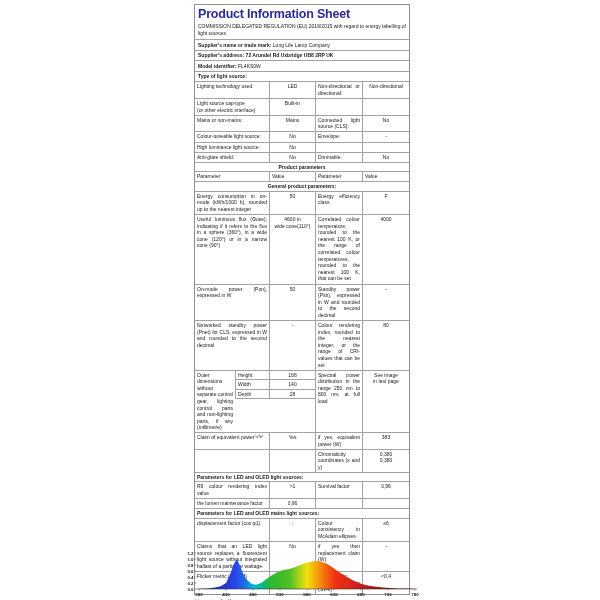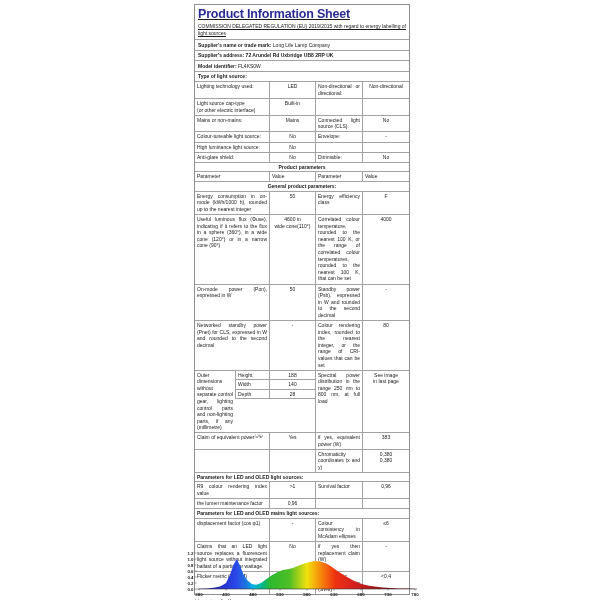--- a/index.html
+++ b/index.html
@@ -1,20 +1,20 @@
 <!DOCTYPE html>
 <html><head>
 <meta charset="utf-8">
 <style>
   * { box-sizing: border-box; margin: 0; padding: 0; }
   html,body { width:600px; height:600px; background:#ffffff; overflow:hidden;
     font-family:"Liberation Sans", sans-serif; color:#1a1a1a; }
   .doc-wrap { position:absolute; left:194px; top:4px; width:216px; }
   .sheet { width:216px; border:1px solid #8f8f8f; background:#fff; }
-  .head { padding:2px 3px 3px 3px;text-decoration:underline; }
+  .head { padding:2px 3px 3px 3px; }
   .title { color:#2b2b94; font-size:12.5px; font-weight:bold; line-height:1.15; letter-spacing:-0.2px; }
   .reg { font-size:5px; line-height:1.35; margin-top:1.5px; color:#222; text-align:justify; }
   .row { border-top:1px solid #a3a3a3; display:flex; width:100%; }
   .info { display:block; font-size:5px; line-height:1.3; padding:1.5px 3px; }
   .info .lbl { font-weight:bold; }
   .cells { align-items:stretch; }
   .c { font-size:5px; line-height:1.32; padding:1px 2px 1.5px 2px; white-space:pre-line; }
   .c1 { width:74px; text-align:justify; }
   .c2 { width:46px; border-left:1px solid #a3a3a3; text-align:center; }
   .c3 { width:47px; border-left:1px solid #a3a3a3; text-align:justify; }

